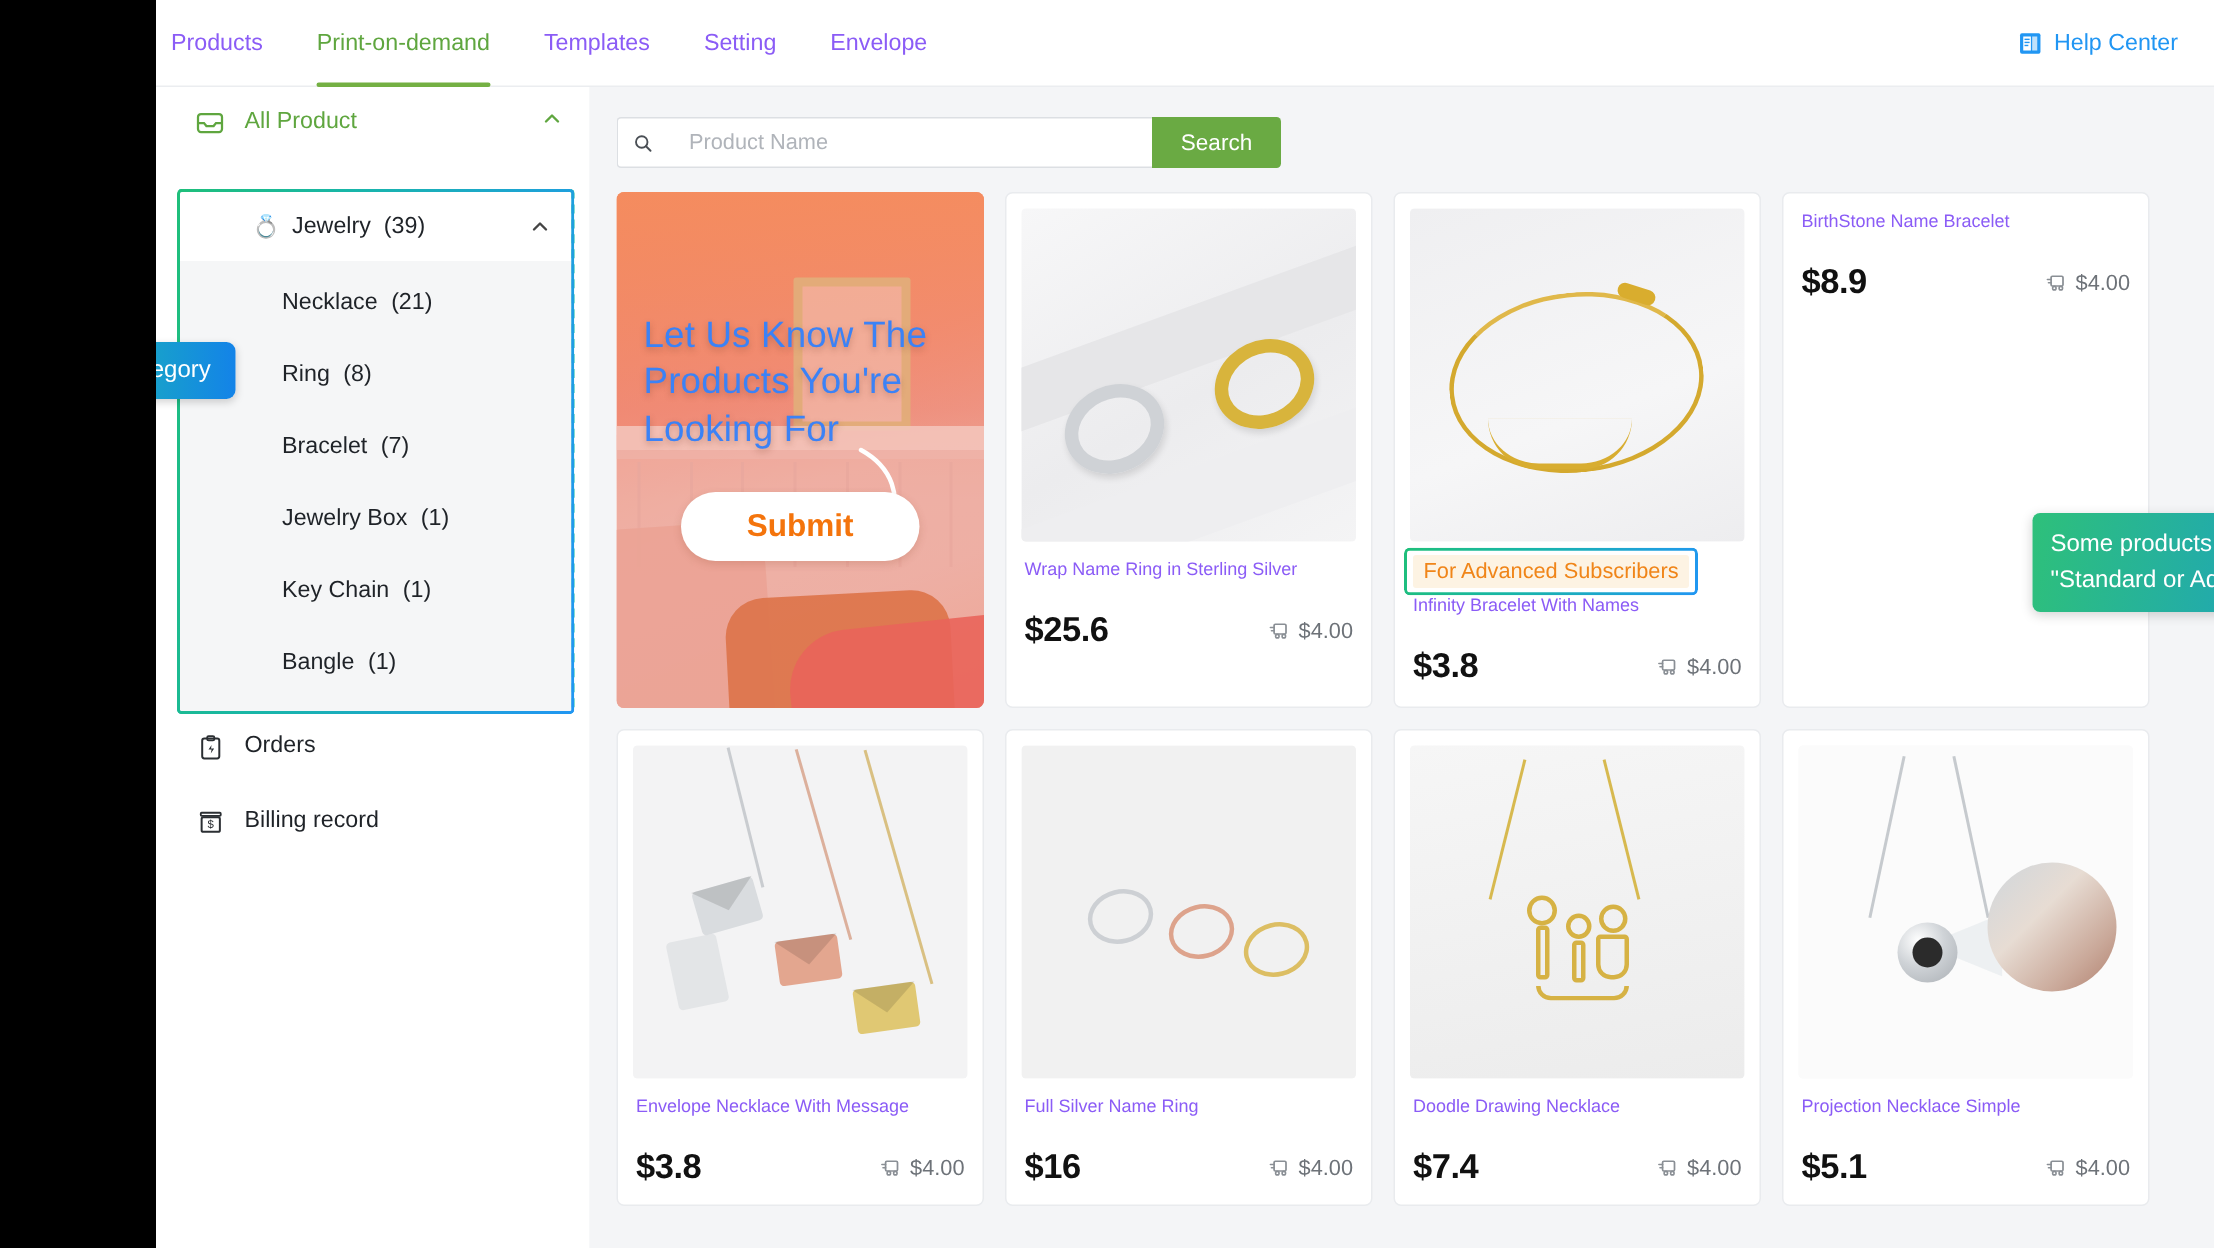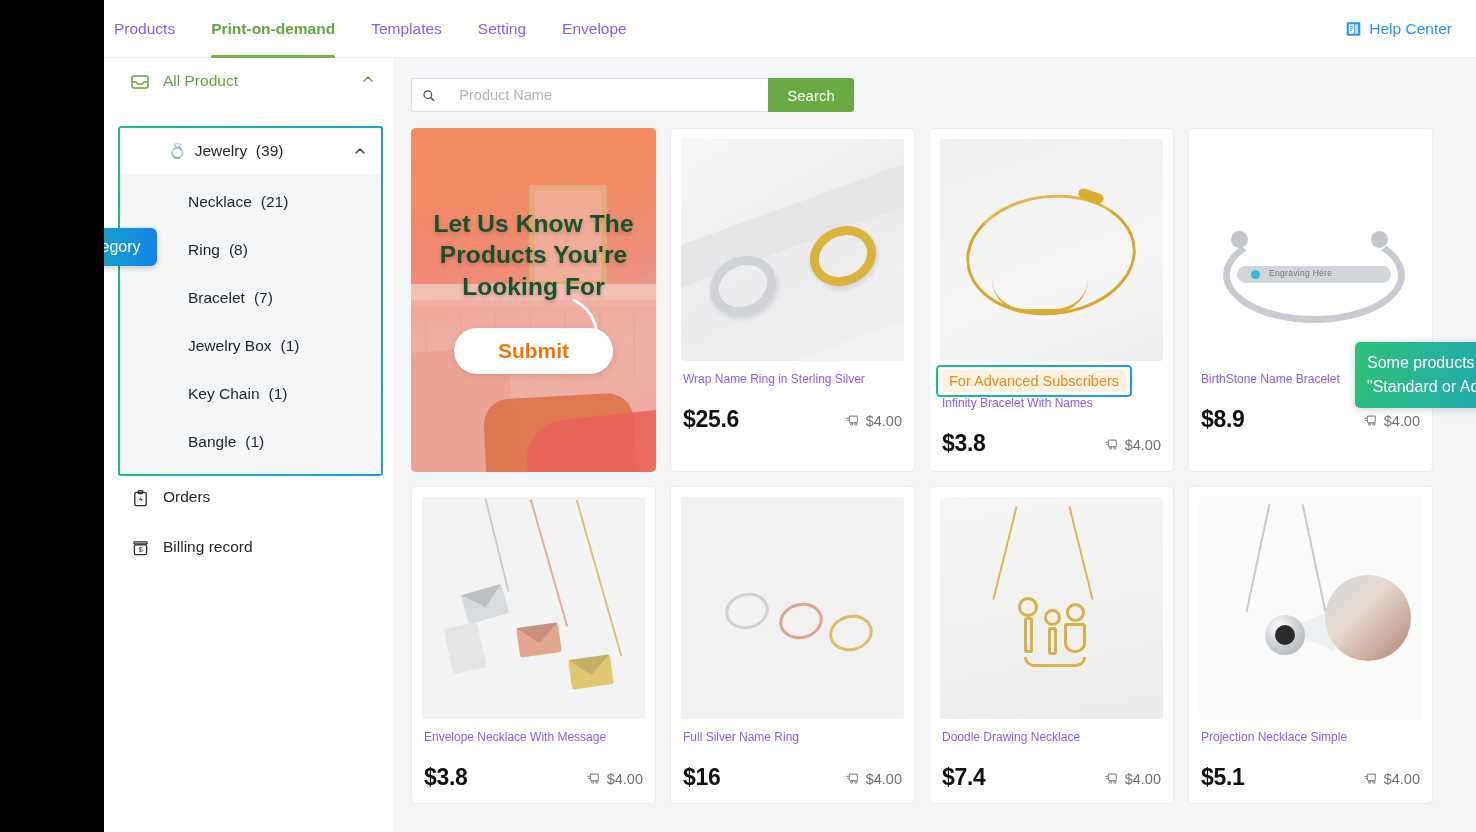--- a/index.html
+++ b/index.html
@@ -34,21 +34,21 @@
   }
   .nav-tabs { display: flex; align-items: center; height: 58px; }
   .nav-tab {
     position: relative;
     font-size: 15.5px; color: #8b5cf6; line-height: 1;
     padding: 0 0 0 0; margin: 0 18px;
     height: 58px; display: flex; align-items: center;
     cursor: pointer; white-space: nowrap;
   }
   .nav-tab:first-child { margin-left: 10px; }
-  .nav-tab.active { color: #5fa63f; font-weight: bold; }
+  .nav-tab.active { color: #5fa63f; }
   .nav-tab.active::after {
     content: ""; position: absolute; left: 0; right: 0; bottom: 0;
     height: 3px; background: #74b043; border-radius: 2px;
   }
   .nav-spacer { flex: 1; }
   .help-center {
     display: flex; align-items: center; gap: 7px;
     color: #2196f3; font-size: 15.5px; cursor: pointer; white-space: nowrap;
   }
   .help-icon { width: 17px; height: 18px; display: block; }
@@ -239,22 +239,22 @@
     position: absolute; right: -20px; bottom: -14px; width: 150px; height: 70px;
     background: rgba(233,100,90,.9); border-radius: 40px 10px 0 0;
     transform: rotate(-6deg);
   }
   .banner-overlay {
     position: absolute; inset: 0;
     display: flex; flex-direction: column; align-items: center;
     justify-content: center;
   }
   .banner-title {
-    color: #14532d; font-size: 24.5px; font-weight: bold; line-height: 1.28;
-    text-align: center; letter-spacing: .1px;
+    color: #3b82f6; font-size: 24.5px; font-weight: normal; line-height: 1.28;
+    text-align: left; letter-spacing: .1px;
     text-shadow: 0 2px 4px rgba(120,60,40,.35);
     margin-top: -18px; padding: 0 18px;
   }
   .banner-arrow {
     position: absolute; right: 52px; top: 170px; width: 34px; height: 60px;
   }
   .submit-btn {
     margin-top: 26px;
     background: #fff; color: #f4740c; font-size: 21px; font-weight: bold;
     border: none; border-radius: 26px; padding: 11px 44px; cursor: pointer;
@@ -519,29 +519,20 @@
                     <circle cx="9" cy="14" r="1.6" fill="none" stroke="#8a8f95" stroke-width="1.5"></circle>
                     <circle cx="15" cy="14" r="1.6" fill="none" stroke="#8a8f95" stroke-width="1.5"></circle>
                   </svg>
                   <span>$4.00</span>
                 </span>
               </div>
             </div>
           </div>
 
           <div class="card">
-            <div class="thumb">
-              <div class="c4-bg"></div>
-              <div class="c4-cuff"></div>
-              <div class="c4-ball-l"></div>
-              <div class="c4-ball-r"></div>
-              <div class="c4-plate"></div>
-              <div class="c4-gem"></div>
-              <div class="c4-engrave">Engraving Here</div>
-            </div>
             <div class="card-body">
               <div class="p-title">BirthStone Name Bracelet</div>
               <div class="p-row">
                 <span class="p-price">$8.9</span>
                 <span class="p-ship">
                   <svg class="truck" viewBox="0 0 22 18">
                     <rect x="6" y="3" width="11" height="9" rx="1.2" fill="none" stroke="#8a8f95" stroke-width="1.6"></rect>
                     <path d="M6 6H2.6M6 9H3.6" stroke="#8a8f95" stroke-width="1.5" stroke-linecap="round"></path>
                     <circle cx="9" cy="14" r="1.6" fill="none" stroke="#8a8f95" stroke-width="1.5"></circle>
                     <circle cx="15" cy="14" r="1.6" fill="none" stroke="#8a8f95" stroke-width="1.5"></circle>

